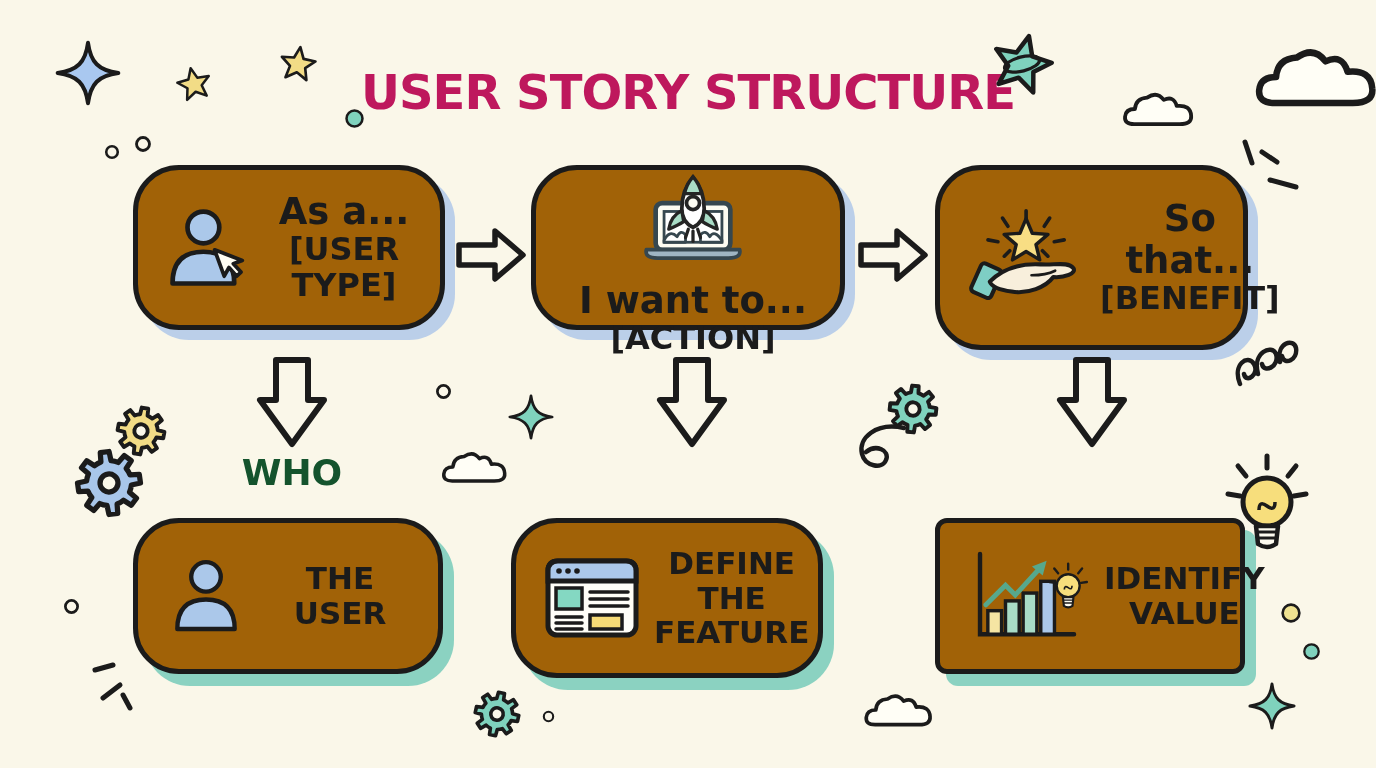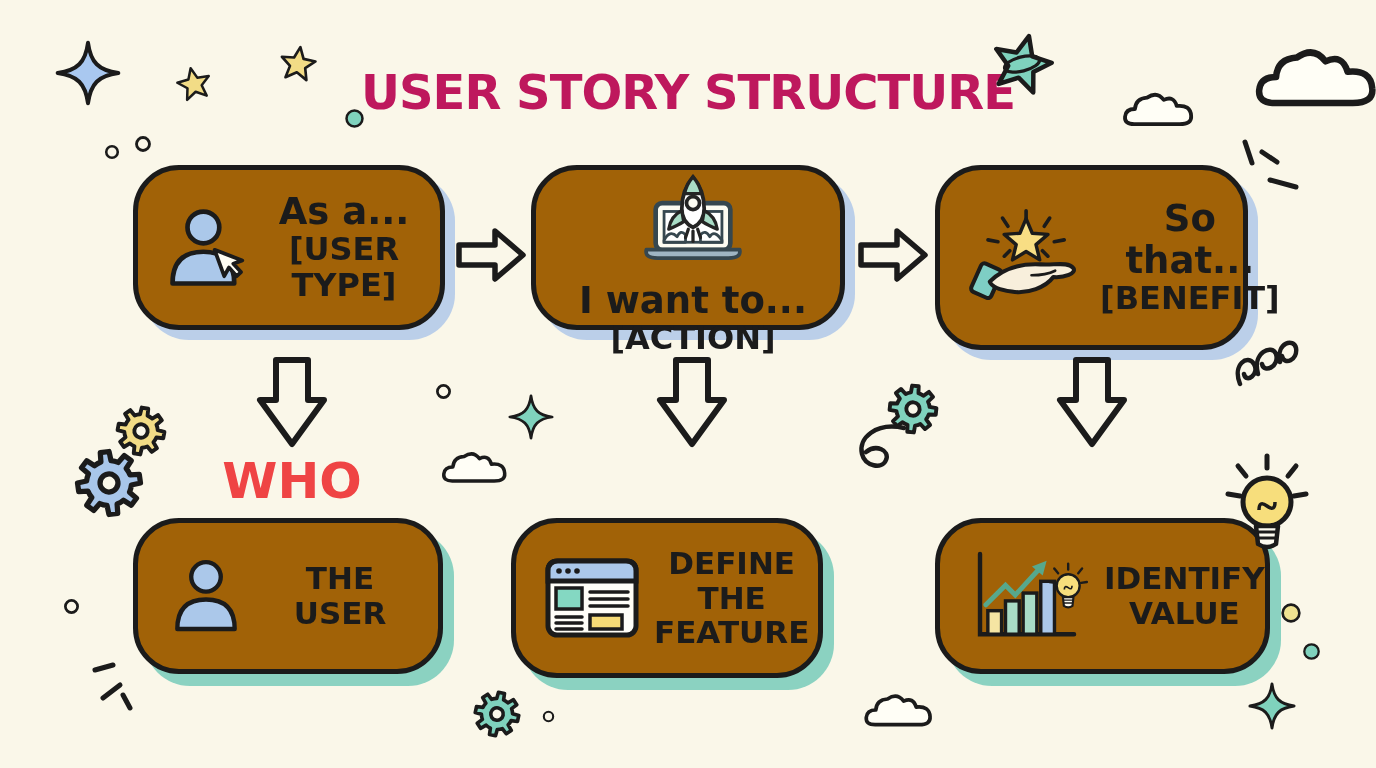--- a/index.html
+++ b/index.html
@@ -31,21 +31,21 @@
   .shadow-teal{ box-shadow:11px 12px 0 0 #8BD2C1; }
   .box .icon-wrap{flex:0 0 auto;display:flex;align-items:center;justify-content:center;}
   .box .text-col{flex:1;text-align:center;line-height:1.12;}
   .l1{font-size:37px;font-weight:700;}
   .l2{font-size:32px;font-weight:700;letter-spacing:0px;}
   .l1s{font-size:31px;font-weight:700;}
   .l2s{font-size:31px;font-weight:700;}
   .cat-label{
     position:absolute;
     transform:translateX(-50%);
-    font-size:50px;font-weight:700;color:#ef4444;
+    font-size:36px;font-weight:700;color:#14532d;
     white-space:nowrap;
   }
   .abs{position:absolute;}
   svg{display:block;overflow:visible;}
   .defs{position:absolute;width:0;height:0;}
 </style>
 </head>
 <body>
 
 <svg class="defs" aria-hidden="true">
@@ -213,21 +213,21 @@
         </g>
         <rect x="46" y="58" width="32" height="14" fill="#F6DB76" stroke="#1b1b1b" stroke-width="3.5"></rect>
       </svg>
     </div>
     <div class="text-col">
       <div class="l1s">DEFINE THE</div>
       <div class="l2s">FEATURE</div>
     </div>
   </div>
 
-  <div class="box shadow-teal" style="left:935px;top:518px;width:335px;height:156px;">
+  <div class="box shadow-teal" style="left:935px;top:518px;width:310px;height:156px;border-radius:12px;">
     <div class="icon-wrap">
       <svg width="122" height="96" viewBox="0 0 124 98">
         <path d="M12 6 L12 88 L108 88" fill="none" stroke="#1b1b1b" stroke-width="4.5" stroke-linecap="round"></path>
         <rect x="20" y="64" width="14" height="24" fill="#F5E5A3" stroke="#1b1b1b" stroke-width="3.5"></rect>
         <rect x="38" y="54" width="14" height="34" fill="#A9DCC6" stroke="#1b1b1b" stroke-width="3.5"></rect>
         <rect x="56" y="46" width="14" height="42" fill="#A9DCC6" stroke="#1b1b1b" stroke-width="3.5"></rect>
         <rect x="74" y="34" width="14" height="54" fill="#ABC8EA" stroke="#1b1b1b" stroke-width="3.5"></rect>
         <path d="M18 58 L38 38 L48 48 L71 23" fill="none" stroke="#57A88C" stroke-width="5" stroke-linecap="round"></path>
         <polygon points="80,13 76,28 65,19" fill="#57A88C"></polygon>
         <use href="#sym-bulb" x="80" y="14" width="44" height="55"></use>

